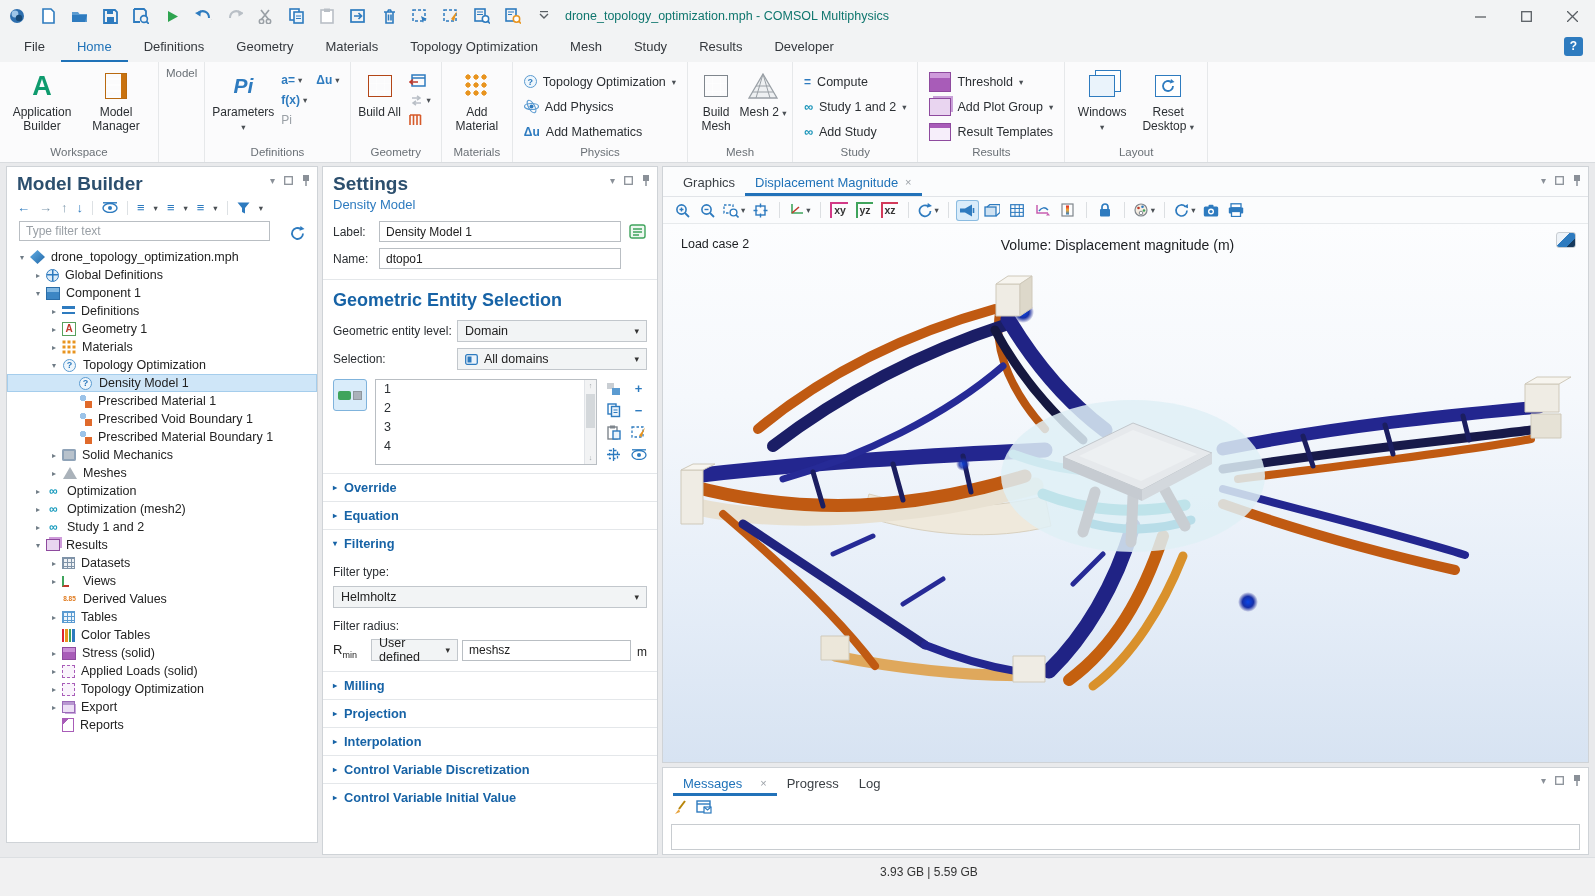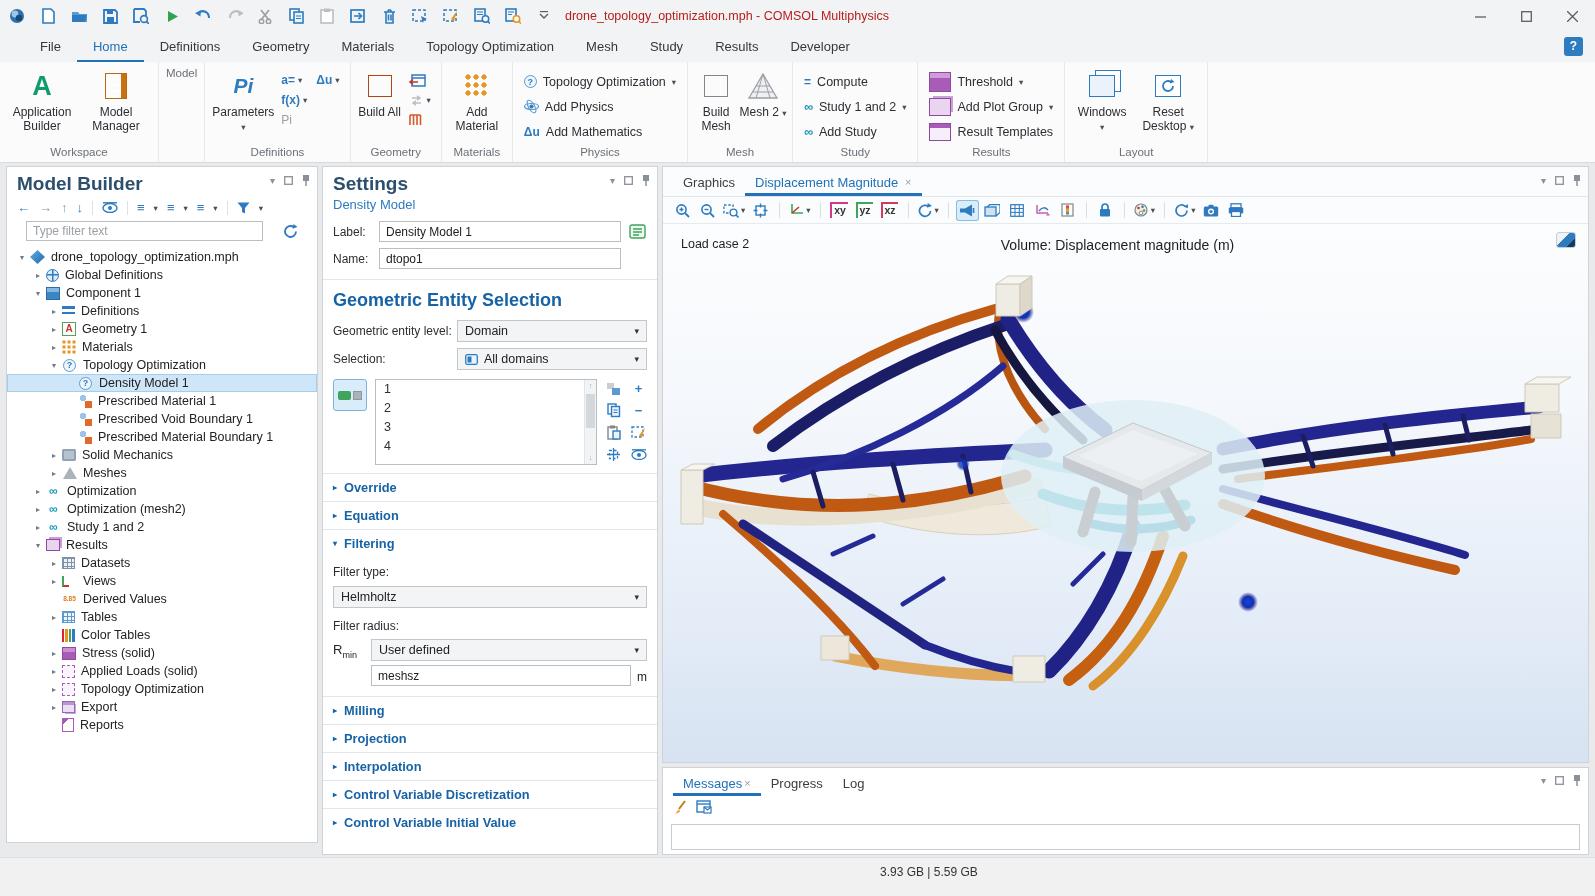--- a/index.html
+++ b/index.html
@@ -4,26 +4,26 @@
 <style>
   *{box-sizing:border-box;margin:0;padding:0}
   html,body{width:1595px;height:896px;overflow:hidden}
   body{font-family:"Liberation Sans",sans-serif;font-size:12px;color:#2b2f33;background:#e9eaec;position:relative}
   svg{display:block}
 
   
   .titlebar{position:absolute;top:0;left:0;right:0;height:32px;background:#f2f3f4}
   .qat{position:absolute;left:8px;top:0;height:32px;display:flex;align-items:center;gap:13px}
   .qbtn{width:18px;height:18px;display:flex;align-items:center;justify-content:center}
-  .title-text{position:absolute;left:565px;top:9px;font-size:12.5px;color:#b91c1c;white-space:nowrap}
+  .title-text{position:absolute;left:565px;top:9px;font-size:12.5px;color:#0f766e;white-space:nowrap}
   .wctrl{position:absolute;right:0;top:0;display:flex;height:32px}
   .wbtn{width:46px;height:32px;display:flex;align-items:center;justify-content:center;color:#5a5f64}
 
   
-  .menubar{position:absolute;top:32px;left:0;right:0;height:30px;background:#f2f3f4;display:flex;align-items:stretch;padding-left:24px}
+  .menubar{position:absolute;top:32px;left:0;right:0;height:30px;background:#f2f3f4;display:flex;align-items:stretch;padding-left:8px}
   .mitem{padding:0 16px;line-height:30px;font-size:13px;color:#34383d;cursor:default}
   .mitem.active{color:#1f72b8;box-shadow:inset 0 -2px 0 #1f72b8}
   .help-btn{position:absolute;right:12px;top:5px;width:19px;height:19px;background:#2e7bbf;color:#fff;border-radius:3px;text-align:center;line-height:19px;font-weight:bold;font-size:12px}
 
   
   .ribbon{position:absolute;top:62px;left:0;right:0;height:101px;background:#fbfbfc;border-bottom:1px solid #d9dcdf;display:flex}
   .rgroup{display:flex;flex-direction:column;border-right:1px solid #e6e8ea;padding:3px 5px 0}
   .rcontent{flex:1;display:flex;align-items:flex-start}
   .rlabel{text-align:center;color:#6a7076;font-size:11.5px;padding:2px 2px 4px;white-space:nowrap}
   .bigbtn{width:74px;display:flex;flex-direction:column;align-items:center;gap:3px;padding-top:5px}
@@ -55,21 +55,21 @@
   
   .panel{position:absolute;background:#fff;border:1px solid #cfd3d7}
   .corner{position:absolute;right:7px;top:8px;display:flex;gap:9px;color:#8a9098;font-size:10px;align-items:center}
   .ptitle{font-size:19px;font-weight:bold;color:#2c4f6e;padding:6px 10px 2px}
 
   
   #mb{left:6px;top:166px;width:312px;height:677px}
   .mbtools{display:flex;align-items:center;gap:9px;padding:3px 10px;color:#2e7bbf;font-size:13px}
   .mbtools .dim{color:#7f99ad}
   .mbtools .tdiv{width:1px;height:14px;background:#dde1e4}
-  .filterrow{display:flex;align-items:center;gap:20px;padding:3px 19px}
+  .filterrow{display:flex;align-items:flex-end;gap:20px;padding:3px 12px}
   .filterrow input{flex:1;height:20px;border:1px solid #b9bec3;padding:0 6px;font-size:12px;color:#333;font-family:inherit}
   .filterrow input::placeholder{color:#9aa0a6}
   .tree{padding-top:4px}
   .trow{display:flex;align-items:center;height:18px;font-size:12.5px;white-space:nowrap}
   .trow.sel{background:#cfe6f8;box-shadow:inset 0 0 0 1px #a5cdec}
   .lv0{padding-left:8px}.lv1{padding-left:24px}.lv2{padding-left:40px}.lv3{padding-left:56px}
   .tch{width:14px;flex:none;color:#6f7b85;font-size:8px;text-align:center}
   .tlb{padding-left:1px;color:#222}
   .ti{width:15px;height:14px;margin:0 5px 0 1px;flex:none;display:flex;align-items:center;justify-content:center;font-size:9px;line-height:1}
   .ti-model{background:linear-gradient(135deg,#62aee4,#2268a8);clip-path:polygon(50% 0,100% 50%,50% 100%,0 50%)}
@@ -142,21 +142,21 @@
   .vyz{border-left:2px solid #3fa45c;border-top:2px solid #3fa45c;padding:0 2px 2px 2px}
   .vxz{border-left:2px solid #d23a5a;border-top:2px solid #d23a5a;padding:0 2px 2px 2px}
   .plot{flex:1;position:relative;background:linear-gradient(180deg,#fcfdfe 0%,#f5f8fc 32%,#e6eef8 68%,#d7e3f2 100%);overflow:hidden}
   .anno-left{position:absolute;left:18px;top:13px;font-size:12.5px;color:#1c1e21}
   .anno-title{position:absolute;left:0;right:16px;top:13px;text-align:center;font-size:14px;color:#1c1e21}
   .plot-mini{position:absolute;right:12px;top:8px;width:20px;height:16px;border-radius:3px;background:linear-gradient(135deg,#eef3f8 40%,#2e7bbf 40% 75%,#163a5e 75%);border:1px solid #c8cdd2}
 
   
   #ms{left:662px;top:767px;width:927px;height:88px}
   .mtabs{display:flex;align-items:flex-end;height:28px;padding-left:10px;position:relative}
-  .mtab{padding:0 10px;line-height:25px;font-size:13px;color:#3a3f44;display:flex;gap:2px;align-items:center}
+  .mtab{padding:0 10px;line-height:25px;font-size:13px;color:#3a3f44;display:flex;gap:18px;align-items:center}
   .mtab.active{color:#1f72b8;box-shadow:inset 0 -3px 0 #2272b9}
   .mtoolbar{display:flex;align-items:center;gap:10px;height:22px;padding-left:10px}
   .msg-area{position:absolute;left:8px;right:8px;top:56px;height:26px;border:1px solid #c8ccd0;background:#fff}
 
   
   .statusbar{position:absolute;left:0;right:0;top:857px;height:39px;background:#f1f1f2;border-top:1px solid #dcdfe2}
   .mem{position:absolute;left:880px;top:7px;font-size:12px;color:#333}
 </style>
 </head>
 <body>
@@ -863,21 +863,21 @@
   <div class="flab2">Filter type:</div>
   <div class="crow">
     <div class="dd grow">
       <span>Helmholtz</span>
       <span class="dchev">▾</span>
     </div>
   </div>
   <div class="flab2">Filter radius:</div>
   <div class="rminrow">
     <span class="rmin"><span>R</span><sub>min</sub></span>
-    <div style="flex:1;display:flex;flex-direction:column;gap:4px">
+    <div style="flex:1;display:flex;flex-direction:row;gap:4px">
       <div class="dd">
         <span>User defined</span>
         <span class="dchev">▾</span>
       </div>
       <div style="display:flex;gap:6px;align-items:center">
         <input class="tin grow" value="meshsz" style="">
         <span class="unit">m</span>
       </div>
     </div>
   </div>

